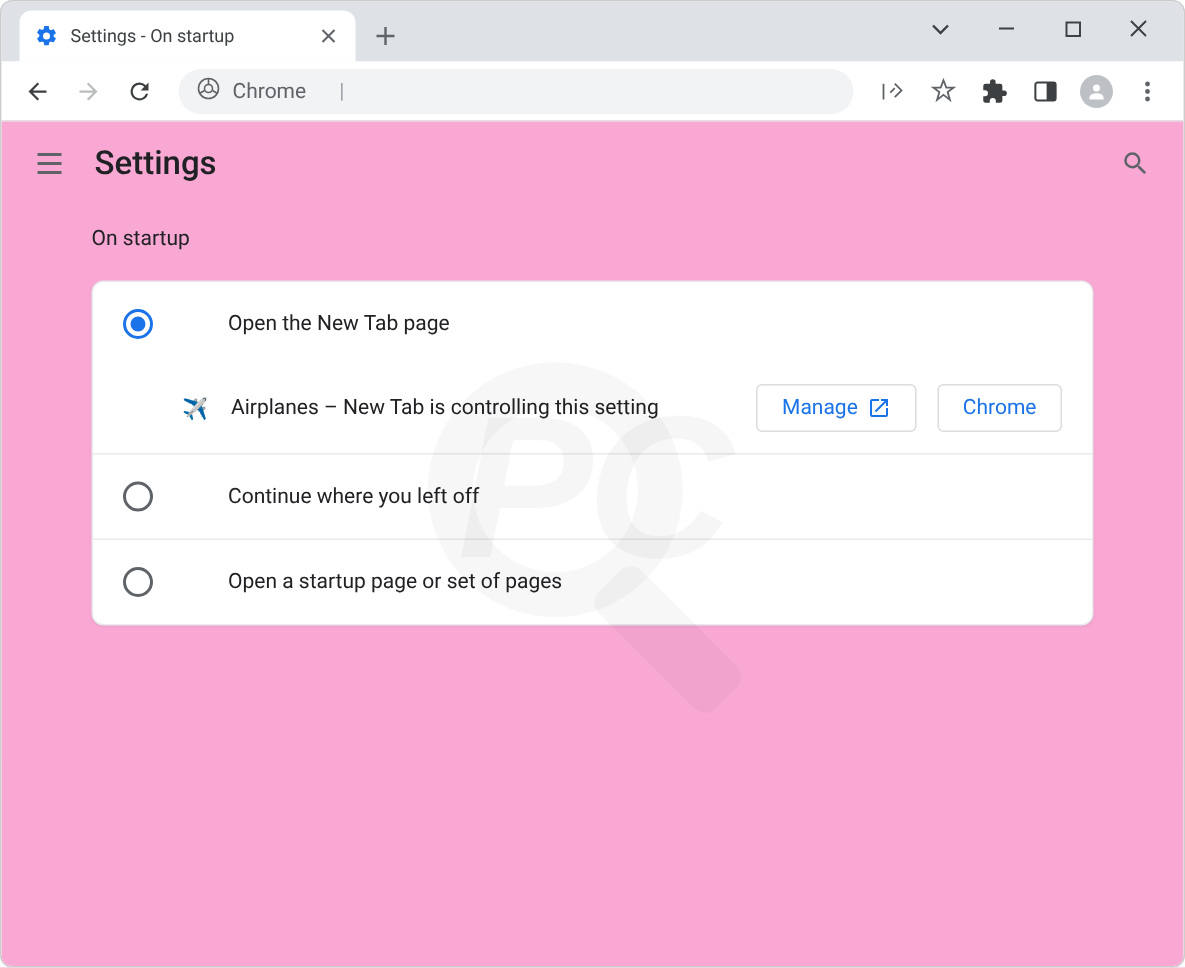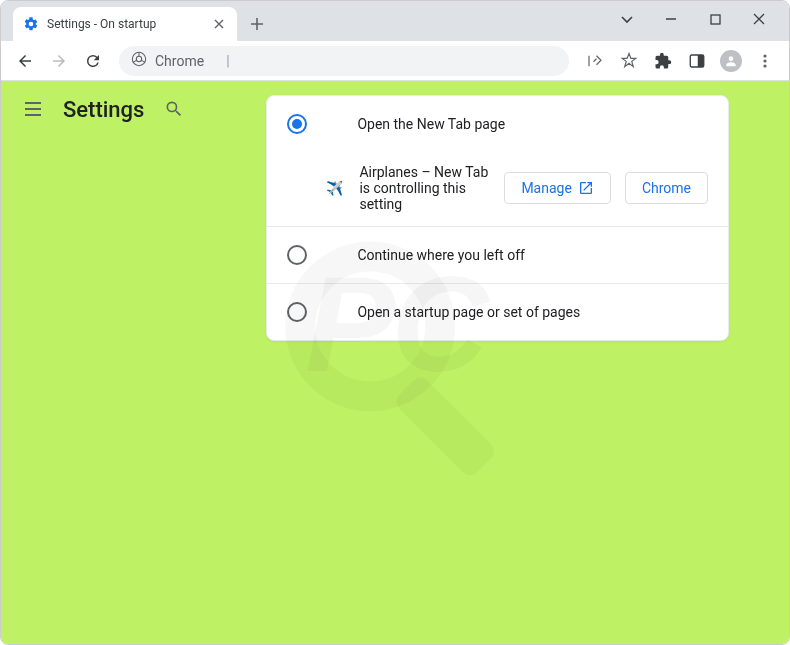--- a/index.html
+++ b/index.html
@@ -138,23 +138,23 @@
       width: 28px;
       height: 28px;
       display: flex;
       align-items: center;
       justify-content: center;
       cursor: pointer;
       border-radius: 50%;
     }
     .content-area {
       flex: 1;
-      background: #bef264;
-      display: flex;
-      flex-direction: row;
+      background: #f9a8d4;
+      display: flex;
+      flex-direction: column;
     }
     .settings-header {
       height: 56px;
       display: flex;
       align-items: center;
       padding: 0 20px;
       gap: 18px;
     }
     .hamburger {
       width: 24px;
@@ -415,20 +415,21 @@
       </div>
       <div class="settings-title">Settings</div>
       <div class="settings-search">
         <svg width="20" height="20" viewBox="0 0 24 24">
             <path fill="#5f6368" d="M15.5 14h-.79l-.28-.27A6.47 6.47 0 0 0 16 9.5 6.5 6.5 0 1 0 9.5 16c1.61 0 3.09-.59 4.23-1.57l.27.28v.79l5 4.99L20.49 19l-4.99-5zm-6 0A4.5 4.5 0 1 1 14 9.5 4.5 4.5 0 0 1 9.5 14z"></path>
           </svg>
       </div>
     </div>
 
     <div class="settings-body">
+      <div class="section-title">On startup</div>
 
       <div class="card">
         <div class="radio-row">
           <div class="radio-circle selected"></div>
           <div class="radio-label">Open the New Tab page</div>
         </div>
         <div class="ext-row">
           <span class="ext-icon">✈️</span>
           <span class="ext-text">Airplanes – New Tab is controlling this setting</span>
           <button class="btn-outline">

